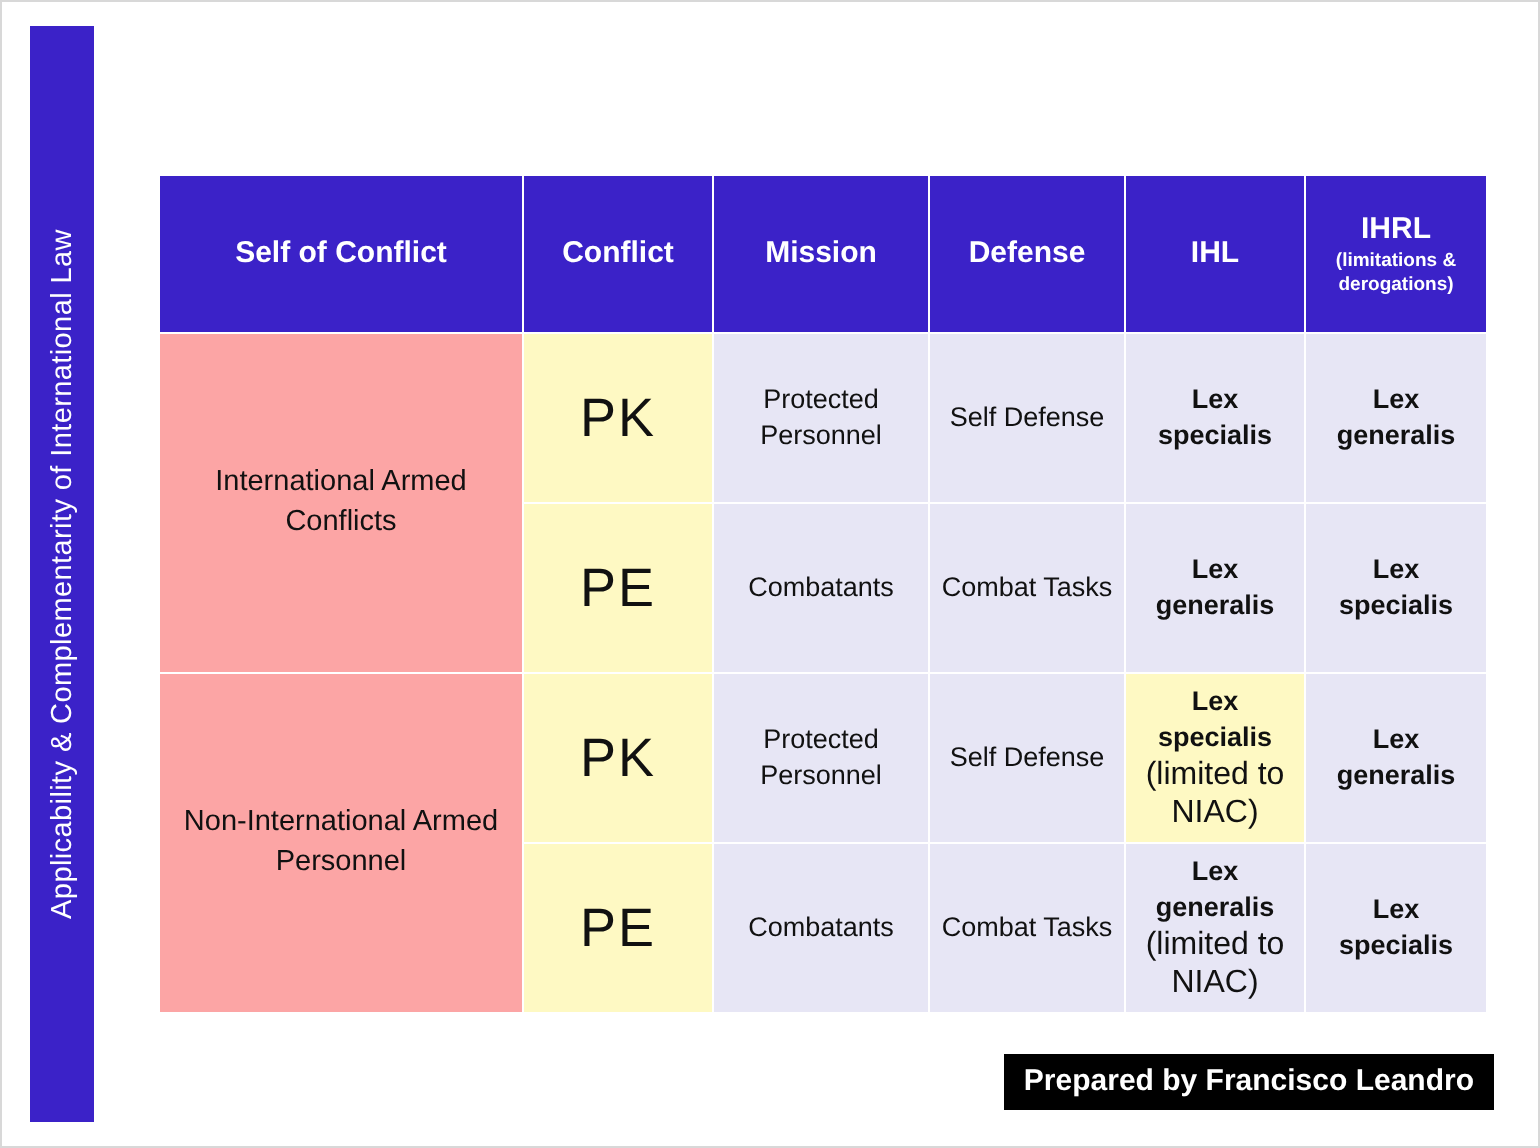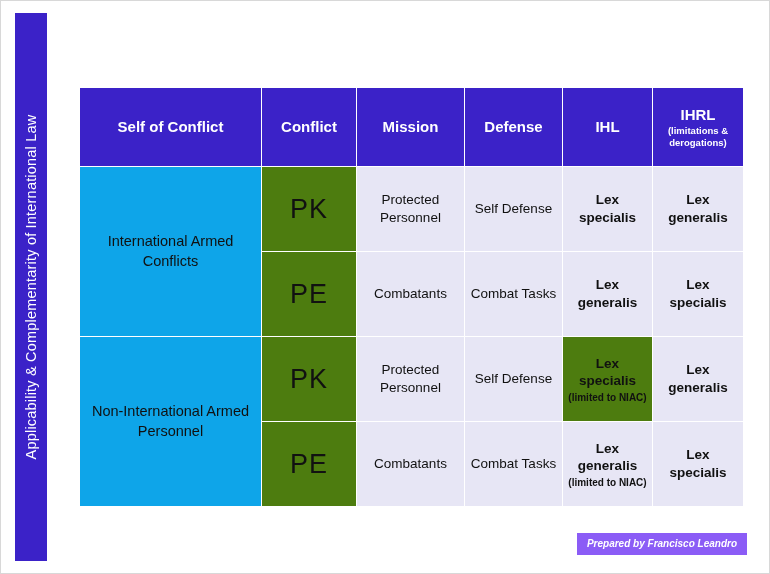--- a/index.html
+++ b/index.html
@@ -73,31 +73,31 @@
   }
   .hdr th.ihrl .sub {
     display: block;
     font-size: 9.5px;
     font-weight: bold;
     line-height: 1.2;
     margin-top: 2px;
   }
   
   td.conflict {
-    background: #0ea5e9;
+    background: #fca5a5;
     color: #111111;
     font-size: 14.5px;
     line-height: 1.35;
   }
   td.light {
     background: #e7e6f5;
     color: #111111;
   }
   td.mid {
-    background: #4d7c0f;
+    background: #fef9c3;
     color: #111111;
   }
   td.mission {
     font-size: 27px;
     letter-spacing: 1px;
     font-weight: normal;
     color: #111111;
   }
   td.plain {
     font-size: 13.5px;
@@ -105,40 +105,39 @@
     color: #111111;
   }
   td.lex {
     font-size: 13.5px;
     font-weight: bold;
     line-height: 1.3;
     color: #111111;
   }
   td.lex .limited {
     display: block;
-    font-size: 10px;
-    font-weight: bold;
+    font-size: 16px;
+    font-weight: normal;
     line-height: 1.15;
     margin-top: 2px;
   }
   .row1 td, .row2 td { height: 76px; }
   .row3 td, .row4 td { height: 76px; }
 
   
   .credit {
     position: absolute;
     right: 22px;
     bottom: 18px;
-    background: #8b5cf6;
+    background: #000000;
     color: #ffffff;
-    font-size: 10px;
+    font-size: 15px;
     font-weight: bold;
     padding: 5px 10px 6px 10px;
     white-space: nowrap;
-    font-style: italic;
   }
 </style>
 </head>
 <body>
 
 <div class="slide">
 
   <div class="side-banner">
     <span class="side-text">Applicability &amp; Complementarity of International Law</span>
   </div>

